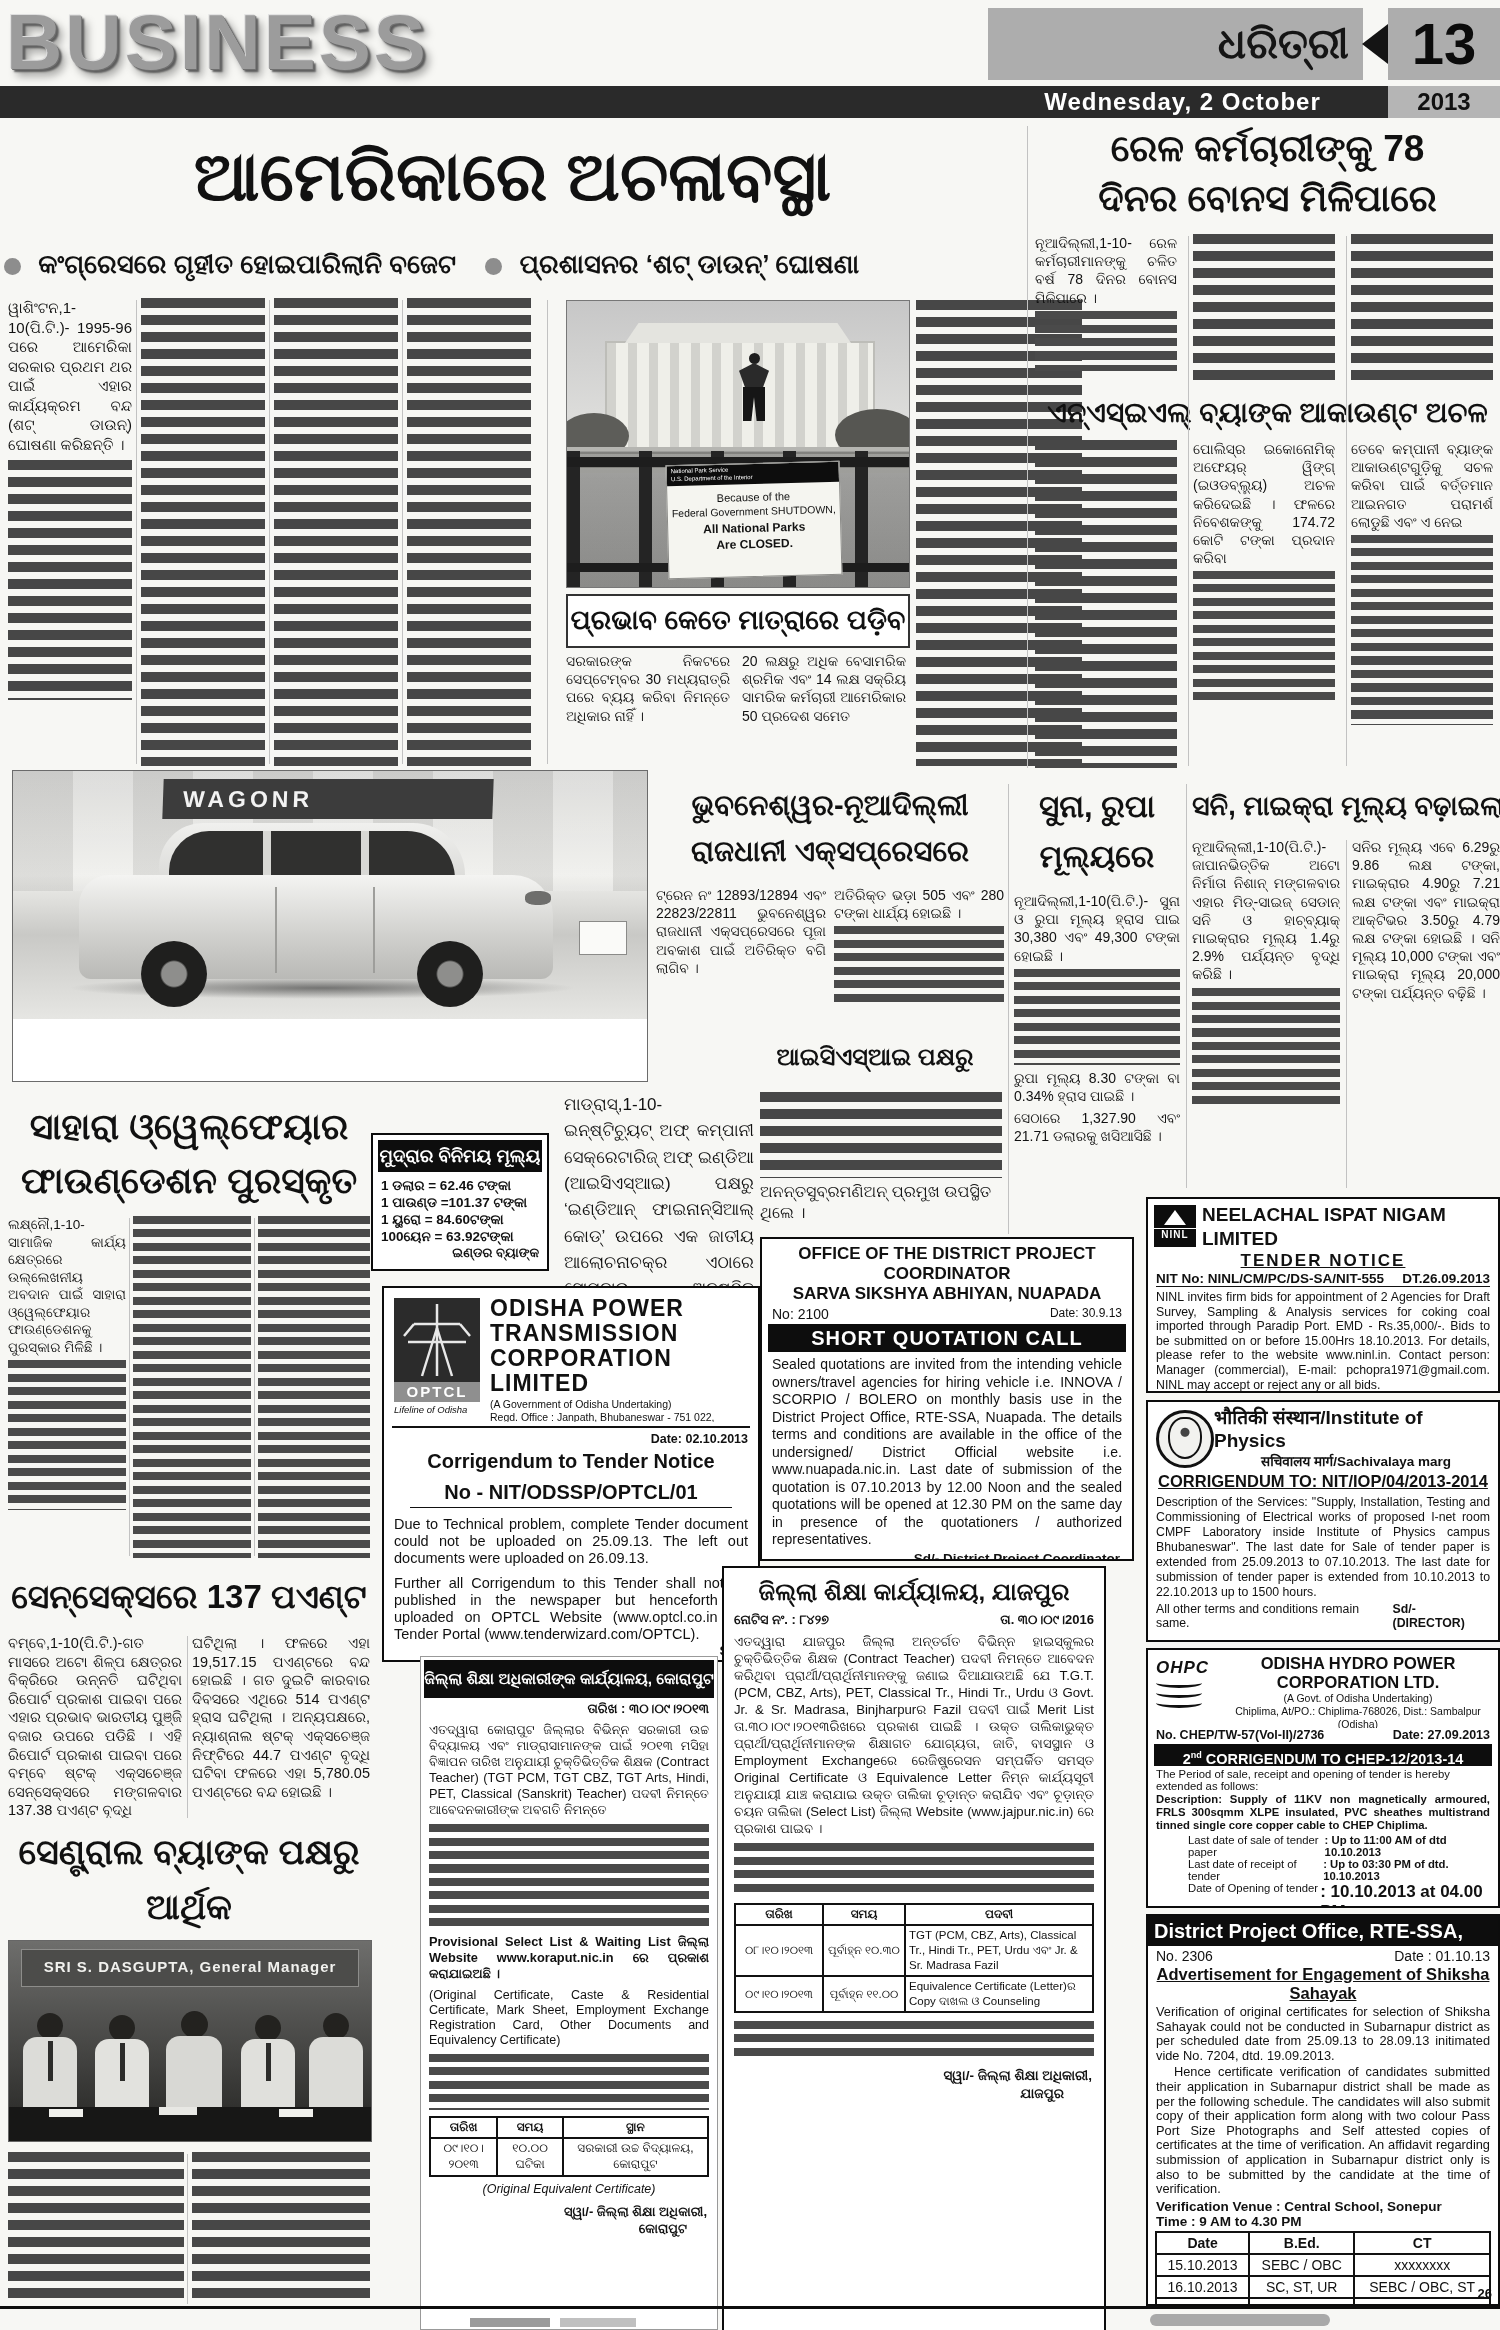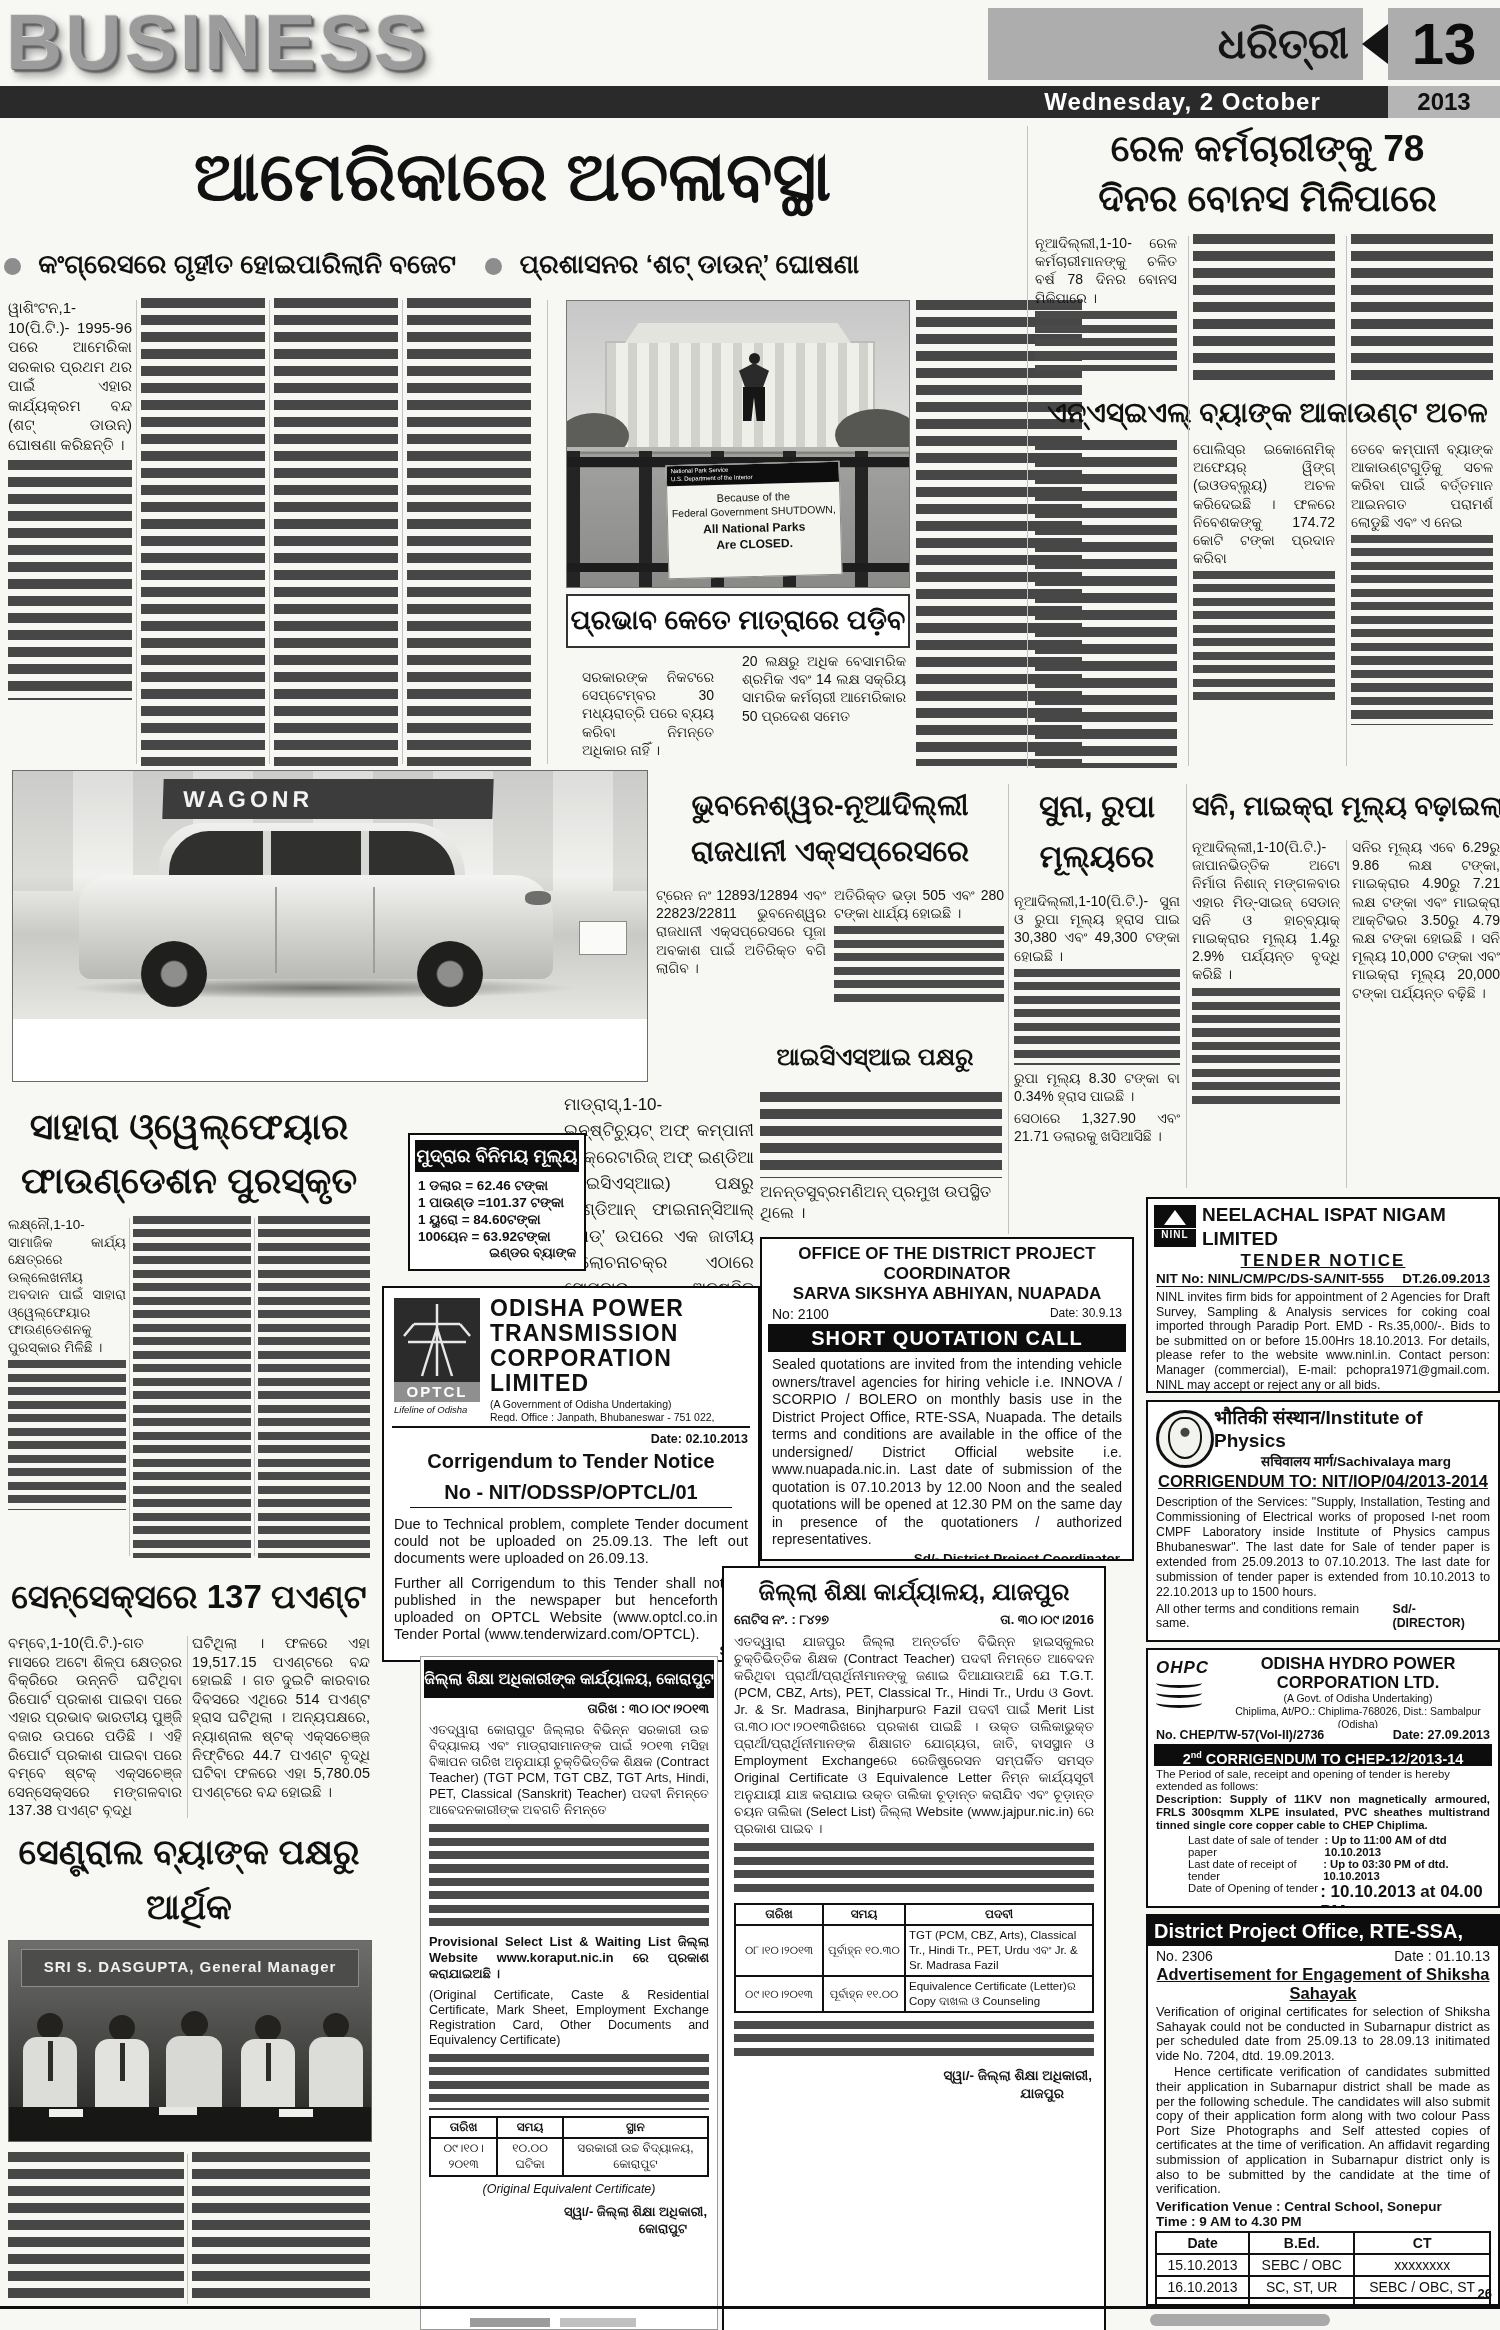--- a/index.html
+++ b/index.html
@@ -89,21 +89,21 @@
     <div class="ctr" style="font-size:10.5px;margin-top:2px;">Federal Government SHUTDOWN,</div>
     <div class="ctr b" style="font-size:12px;margin-top:4px;">All National Parks</div>
     <div class="ctr b" style="font-size:12px;margin-top:2px;">Are CLOSED.</div>
   </div>
 </div>
 
 <div class="abs box1 ctr clip" style="left:566px;top:594px;width:340px;height:50px;border:2px solid #333;">
   <span class="b od" style="font-size:27px;line-height:48px;">ପ୍ରଭାବ କେତେ ମାତ୍ରାରେ ପଡ଼ିବ</span>
 </div>
 <div class="abs clip" style="left:566px;top:652px;width:164px;height:116px;">
-  <p class="od j" style="margin:16px;font-size:14px;">ସରକାରଙ୍କ ନିକଟରେ ସେପ୍ଟେମ୍ବର 30 ମଧ୍ୟରାତ୍ରି ପରେ ବ୍ୟୟ କରିବା ନିମନ୍ତେ ଅଧିକାର ନାହିଁ ।</p>
+  <p class="od j" style="margin:0;font-size:14px;">ସରକାରଙ୍କ ନିକଟରେ ସେପ୍ଟେମ୍ବର 30 ମଧ୍ୟରାତ୍ରି ପରେ ବ୍ୟୟ କରିବା ନିମନ୍ତେ ଅଧିକାର ନାହିଁ ।</p>
 </div>
 <div class="abs clip" style="left:742px;top:652px;width:164px;height:116px;">
   <p class="od j" style="margin:0;font-size:14px;">20 ଲକ୍ଷରୁ ଅଧିକ ବେସାମରିକ ଶ୍ରମିକ ଏବଂ 14 ଲକ୍ଷ ସକ୍ରିୟ ସାମରିକ କର୍ମଚାରୀ ଆମେରିକାର 50 ପ୍ରଦେଶ ସମେତ</p>
 </div>
 
 <div class="abs sim" style="left:916px;top:300px;width:166px;height:466px;"></div>
 <div class="abs vr" style="left:1027px;top:126px;height:642px;"></div>
 
 <div class="abs ctr clip" style="left:1035px;top:124px;width:465px;height:104px;">
   <div class="b od" style="font-size:37px;line-height:50px;">ରେଳ କର୍ମଚାରୀଙ୍କୁ 78</div>
@@ -201,21 +201,21 @@
 </div>
 <div class="abs clip" style="left:8px;top:1216px;width:118px;height:342px;">
   <p class="od j" style="margin:0 0 4px 0;font-size:13.5px;">ଲକ୍ଷ୍ନୌ,1-10- ସାମାଜିକ କାର୍ଯ୍ୟ କ୍ଷେତ୍ରରେ ଉଲ୍ଲେଖନୀୟ ଅବଦାନ ପାଇଁ ସାହାରା ଓ୍ୱେଲ୍‌ଫେୟାର ଫାଉଣ୍ଡେଶନକୁ ପୁରସ୍କାର ମିଳିଛି ।</p>
   <div class="sim2" style="height:150px;"></div>
 </div>
 <div class="abs sim2" style="left:133px;top:1216px;width:118px;height:342px;"></div>
 <div class="abs sim2" style="left:258px;top:1216px;width:112px;height:342px;"></div>
 <div class="abs vr" style="left:129px;top:1218px;height:338px;"></div>
 <div class="abs vr" style="left:254px;top:1218px;height:338px;"></div>
 
-<div class="abs box clip" style="left:408px;top:1133px;width:174px;height:134px;">
+<div class="abs box clip" style="left:371px;top:1133px;width:174px;height:134px;">
   <div class="band ctr clip" style="margin:5px;height:32px;">
     <span class="b od" style="font-size:18px;line-height:32px;">ମୁଦ୍ରାର ବିନିମୟ ମୂଲ୍ୟ</span>
   </div>
   <div class="od b" style="font-size:13.5px;line-height:17px;margin:0 8px;">1 ଡଲାର = 62.46 ଟଙ୍କା</div>
   <div class="od b" style="font-size:13.5px;line-height:17px;margin:0 8px;">1 ପାଉଣ୍ଡ =101.37 ଟଙ୍କା</div>
   <div class="od b" style="font-size:13.5px;line-height:17px;margin:0 8px;">1 ୟୁରୋ  = 84.60ଟଙ୍କା</div>
   <div class="od b" style="font-size:13.5px;line-height:17px;margin:0 8px;">100ୟେନ = 63.92ଟଙ୍କା</div>
   <div class="od b rt" style="font-size:13px;margin:0 8px;">ଇଣ୍ଡର ବ୍ୟାଙ୍କ</div>
 </div>
 

